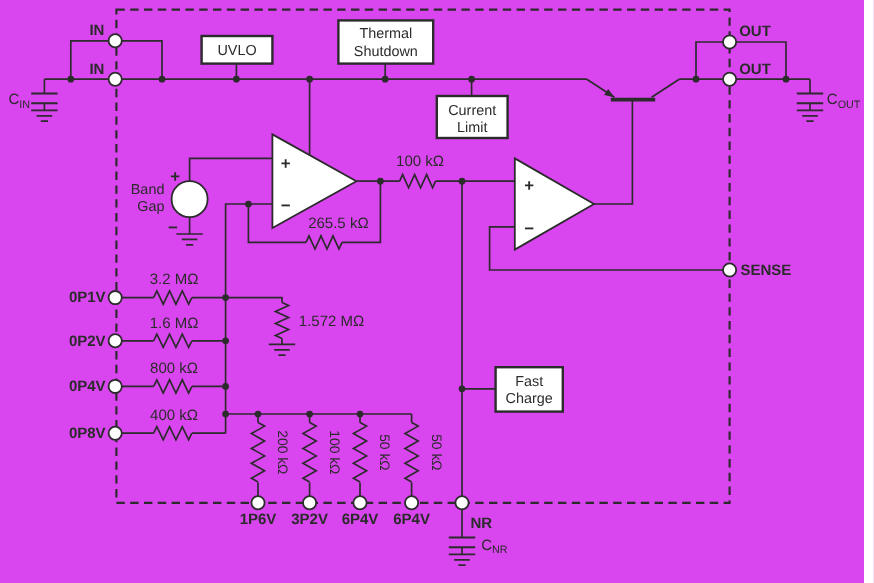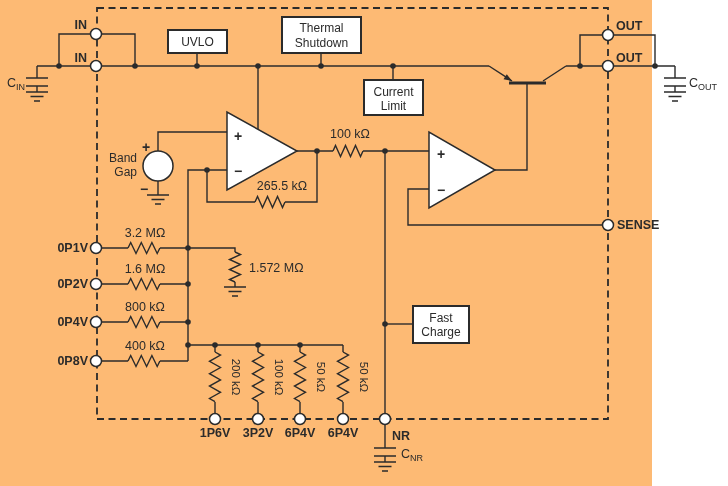--- a/index.html
+++ b/index.html
@@ -1,16 +1,16 @@
 <!DOCTYPE html>
 <html><head>
 <meta charset="utf-8">
 <style>
   html,body{margin:0;padding:0;background:#ffffff;}
-  .canvas{width:652px;height:486px;position:relative;background:#fdba74;}
+  .canvas{width:720px;height:486px;position:relative;background:#d946ef;}
   svg{display:block;}
   text{font-family:"Liberation Sans",sans-serif;fill:#2b2b2b;font-size:12.5px;}
   .bold{font-weight:bold;}
   .boxtxt{font-size:12px;}
   .sign{font-size:14px;font-weight:bold;}
   .rot{font-size:11.5px;}
   .sub{font-size:9px;}
   .wire{stroke:#2b2b2b;stroke-width:1.4;fill:none;}
   .plate{stroke:#2b2b2b;stroke-width:1.7;fill:none;}
   .blockbox{stroke:#2b2b2b;stroke-width:2;fill:#ffffff;}

